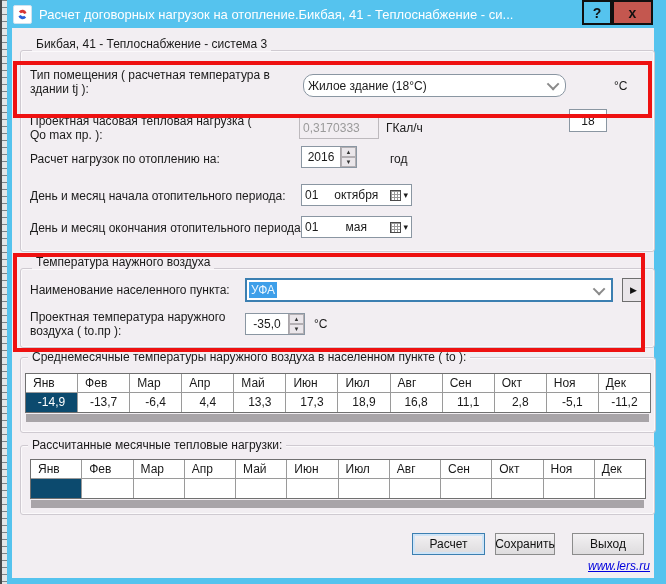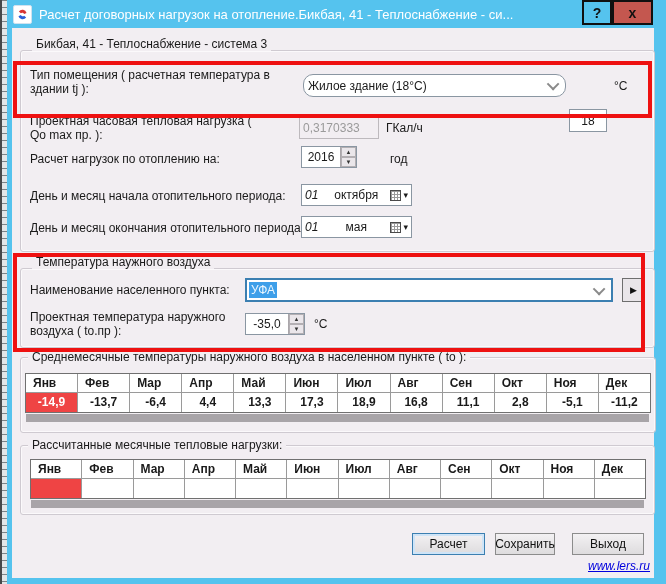--- a/index.html
+++ b/index.html
@@ -52,40 +52,40 @@
   .tb-disabled{background:#f2eef2;border:1px solid #bdb9bd;color:#9a9a9a;justify-content:flex-start;
     padding-left:3px;overflow:hidden;white-space:nowrap;}
 
   .spinbox{padding:0;}
   .spin-val{flex:1;text-align:center;}
   .spin-btns{width:15px;height:100%;display:flex;flex-direction:column;border-left:1px solid #aaa6aa;}
   .spin-btns div{flex:1;background:#eae6ea;border:1px solid #b3afb3;box-sizing:border-box;
     display:flex;align-items:center;justify-content:center;font-size:6px;color:#333;line-height:1;}
 
   .datepick{padding-left:3px;}
-  .dp-day{width:17px;font-style:italic;}
+  .dp-day{width:17px;}
   .dp-month{flex:1;text-align:center;}
   .cal-icon{width:11px;height:11px;border:1px solid #4a4a4a;box-sizing:border-box;margin-right:2px;
     background:
       repeating-linear-gradient(to right,#9a9a9a 0 1px,transparent 1px 3px),
       repeating-linear-gradient(to bottom,#9a9a9a 0 1px,transparent 1px 3px),#fff;}
   .dp-arrow{font-size:9px;color:#1a1a1a;margin-right:3px;}
 
   .more-btn{position:absolute;left:610px;top:250px;width:23px;height:24px;background:#e9e5e9;
     border:1px solid #6e6e6e;box-sizing:border-box;display:flex;align-items:center;justify-content:center;
     font-size:9px;color:#111;}
 
   
-  .gtable{position:absolute;border:1px solid #707070;background:#fff;font-weight:bold;}
+  .gtable{position:absolute;border:1px solid #707070;background:#fff;}
   .trow{display:flex;}
   .tcell{flex:1 1 0;box-sizing:border-box;border-right:1px solid #9a9a9a;overflow:hidden;white-space:nowrap;}
   .tcell:last-child{border-right:none;}
   .hcell{height:19px;line-height:19px;padding-left:7px;border-bottom:1px solid #9a9a9a;background:#fff;}
   .dcell{height:19px;line-height:19px;text-align:center;background:#fff;}
-  .dcell.selected{background:#ef4444;color:#ffffff;}
+  .dcell.selected{background:#0c4a6e;color:#ffffff;}
   .scroll-strip{position:absolute;height:8px;background:#a8a4a8;}
 
   
   .btn{position:absolute;height:22px;background:linear-gradient(#f3f1f3,#dedcde);
     border:1px solid #8c8c8c;box-sizing:border-box;display:flex;align-items:center;justify-content:center;
     font-size:12px;color:#111;}
   .btn-default{border:1px solid #3c7fb1;box-shadow:inset 0 0 0 2px #cfe4f7;}
   .link{position:absolute;color:#0000dd;text-decoration:underline;cursor:pointer;}
 </style>
 </head>

